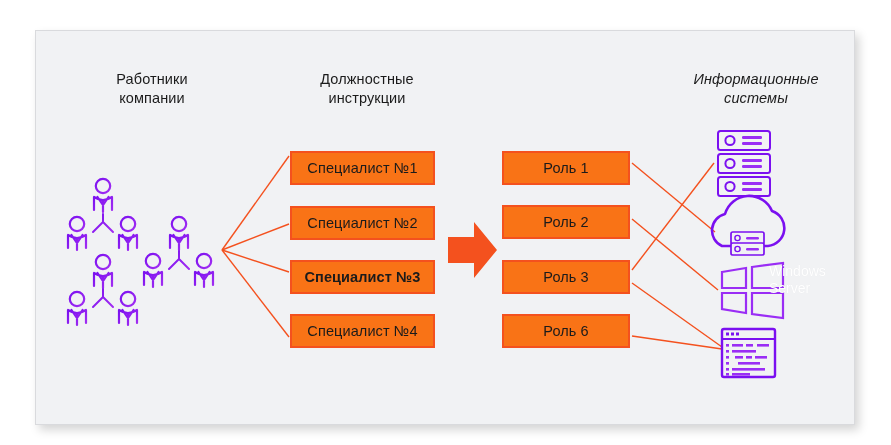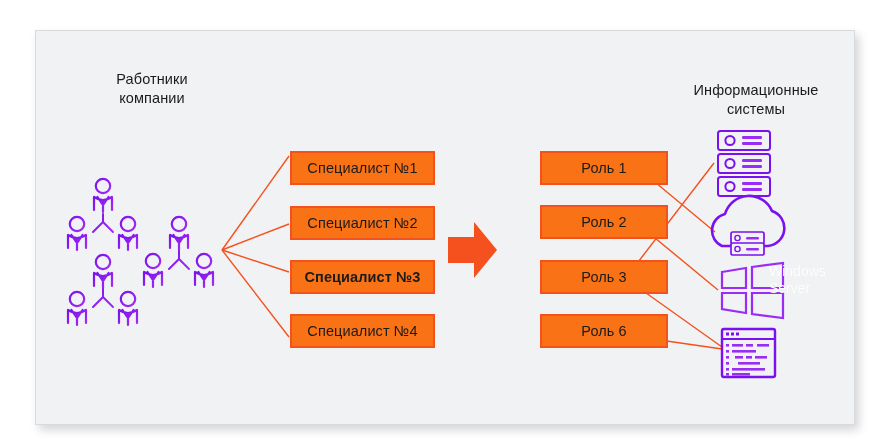--- a/index.html
+++ b/index.html
@@ -35,21 +35,21 @@
     text-align: center;
     font-size: 14.5px;
     color: #1b1b1b;
     line-height: 19px;
     letter-spacing: 0.1px;
     white-space: pre-line;
   }
   #title-employees { left: 62px;  top: 70px; width: 180px; }
   #title-jobs      { left: 268px; top: 70px; width: 198px; }
   #title-roles     { left: 494px; top: 82px; width: 146px; }
-  #title-systems   { left: 652px; top: 81px; width: 208px; }
+  #title-systems   { left: 652px; top: 70px; width: 208px; font-style: italic; }
 
   
   svg.layer {
     position: absolute;
     left: 0;
     top: 0;
     width: 891px;
     height: 445px;
     overflow: visible;
   }
@@ -69,21 +69,20 @@
   }
   .job-box {
     left: 290px;
     width: 145px;
     height: 34px;
   }
   .role-box {
     left: 502px;
     width: 128px;
     height: 34px;
-    margin-left: 38px;
   }
   #job0  { top: 151px; }
   #job1  { top: 206px; text-align: center; }
   #job2  { top: 260px; font-weight: bold; }
   #job3  { top: 314px; }
   #role0 { top: 151px; }
   #role1 { top: 205px; }
   #role2 { top: 260px; }
   #role3 { top: 314px; }
 
@@ -101,20 +100,22 @@
 </style>
 </head>
 <body>
 
 <div id="canvas">
 
   <div id="panel"></div>
 
   <div class="col-title" id="title-employees">Работники
 компании</div>
+  <div class="col-title" id="title-jobs">Должностные
+инструкции</div>
   <div class="col-title" id="title-systems">Информационные
 системы</div>
 
   <svg class="layer" viewBox="0 0 891 445" xmlns="http://www.w3.org/2000/svg">
 
     <g stroke="#f4511e" stroke-width="1.4" fill="none">
       <line x1="222" y1="250" x2="289" y2="156"></line>
       <line x1="222" y1="250" x2="289" y2="224"></line>
       <line x1="222" y1="250" x2="289" y2="272"></line>
       <line x1="222" y1="250" x2="289" y2="337"></line>

